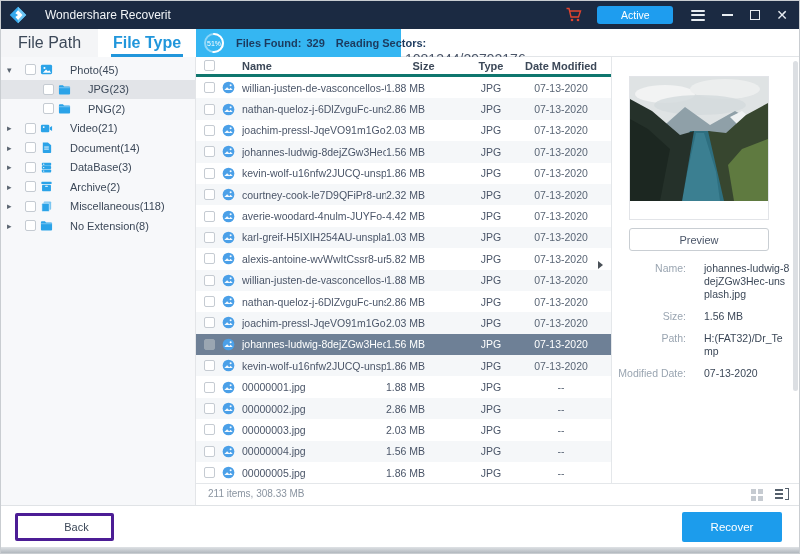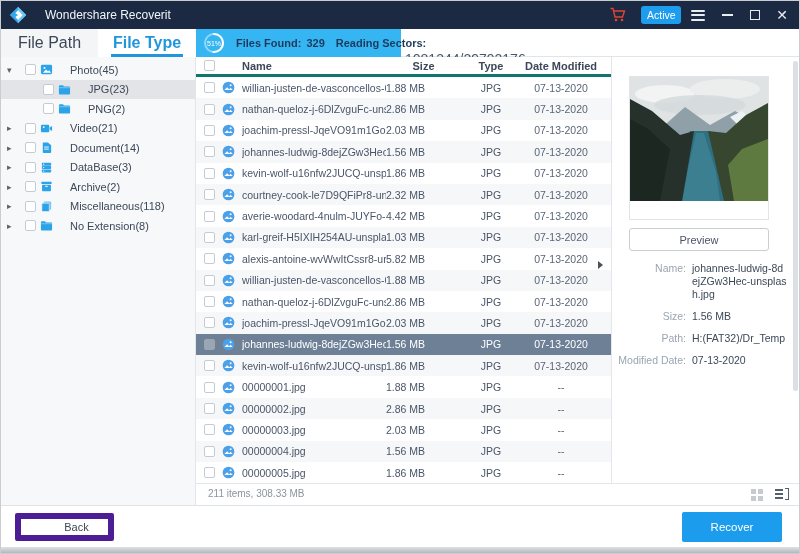--- a/index.html
+++ b/index.html
@@ -8,22 +8,22 @@
   .app { position:relative; width:800px; height:554px; background:#fff;
     border:1px solid #c9cdd1; overflow:hidden; }
 
   
   .titlebar { position:absolute; left:0; top:0; width:100%; height:28px;
     background:#1b2a42; display:flex; align-items:center; }
   .logo { margin-left:8px; width:18px; height:18px; flex:none; }
   .app-title { color:#f2f5f8; font-size:12px; margin-left:18px; }
   .tb-right { position:absolute; right:0; top:0; height:28px; display:flex; align-items:center; }
   .cart { width:18px; height:18px; margin-right:14px; }
-  .active-btn { width:40px; height:18px; background:#1e9def; border-radius:3px;
-    color:#fff; font-size:10.5px; display:flex; align-items:center; justify-content:center; margin-right:10px; }
+  .active-btn { width:76px; height:18px; background:#1e9def; border-radius:3px;
+    color:#fff; font-size:10.5px; display:flex; align-items:center; justify-content:center; margin-right:18px; }
   .hamburger { width:14px; display:flex; flex-direction:column; gap:2.5px; margin-right:17px; }
   .hamburger span { height:2px; background:#e8edf2; border-radius:1px; }
   .min-btn { width:11px; height:2px; background:#e8edf2; margin-right:17px; }
   .max-btn { width:10px; height:10px; border:1.6px solid #e8edf2; margin-right:16px; }
   .close-btn { color:#e8edf2; font-size:14px; line-height:1; margin-right:11px; }
 
   
   .subbar { position:absolute; left:0; top:28px; width:100%; height:28px;
     background:#fff; border-bottom:1px solid #e2e5e8; }
   .tab { position:absolute; top:0; height:28px; width:97px; display:flex;
@@ -105,32 +105,32 @@
     background:#fff; border-left:1px solid #e4e7ea; }
   .collapse-arrow { position:absolute; left:597px; top:260px; width:0; height:0;
     border-top:4px solid transparent; border-bottom:4px solid transparent; border-left:5px solid #4a5158; }
   .thumb-frame { position:absolute; left:17px; top:19px; width:140px; height:144px;
     border:1px solid #e2e4e8; background:#fff; }
   .thumb-frame svg { display:block; margin:0; }
   .preview-btn { position:absolute; left:17px; top:171px; width:140px; height:23px;
     border:1px solid #c9ced3; border-radius:3px; background:#fff; font-size:11px; color:#4a5568;
     display:flex; align-items:center; justify-content:center; font-family:"Liberation Sans",sans-serif; }
   .pfields { position:absolute; left:0; top:205px; width:178px; }
-  .pfield { display:flex; margin-bottom:9px; }
+  .pfield { display:flex; margin-bottom:9px;gap:12px; }
   .plabel { width:74px; text-align:right; font-size:10.5px; color:#9aa5b1; flex:none; }
   .pvalue { margin-left:6px; width:96px; font-size:10.5px; color:#3c4858;
     word-break:break-all; line-height:13px; }
   .pscroll { position:absolute; right:3px; top:4px; width:5px; height:330px;
     background:#dcdfe3; border-radius:2.5px; }
 
   
   .bottombar { position:absolute; left:0; top:504px; width:100%; height:44px;
     background:#fff; border-top:1px solid #e0e3e6; }
   .back-btn { position:absolute; left:14px; top:7px; width:99px; height:28px;
-    border:6px solid #4c1d95; border-radius:2px; background:#fff; font-size:11px; color:#3c4858;
+    border:3px solid #4c1d95; border-radius:2px; background:#fff; font-size:11px; color:#3c4858;
     display:flex; align-items:center; justify-content:center; font-family:"Liberation Sans",sans-serif;padding-left:24px; }
   .recover-btn { position:absolute; right:17px; top:6px; width:100px; height:30px;
     border:none; border-radius:2px; background:#1c9cec; font-size:11.5px; color:#fff;
     display:flex; align-items:center; justify-content:center; font-family:"Liberation Sans",sans-serif; }
   .win-shadow { position:absolute; left:0; bottom:0; width:100%; height:6px;
     background:linear-gradient(180deg,#dfe2e5,#b2b8be); }
 </style>
 </head>
 <body>
 

